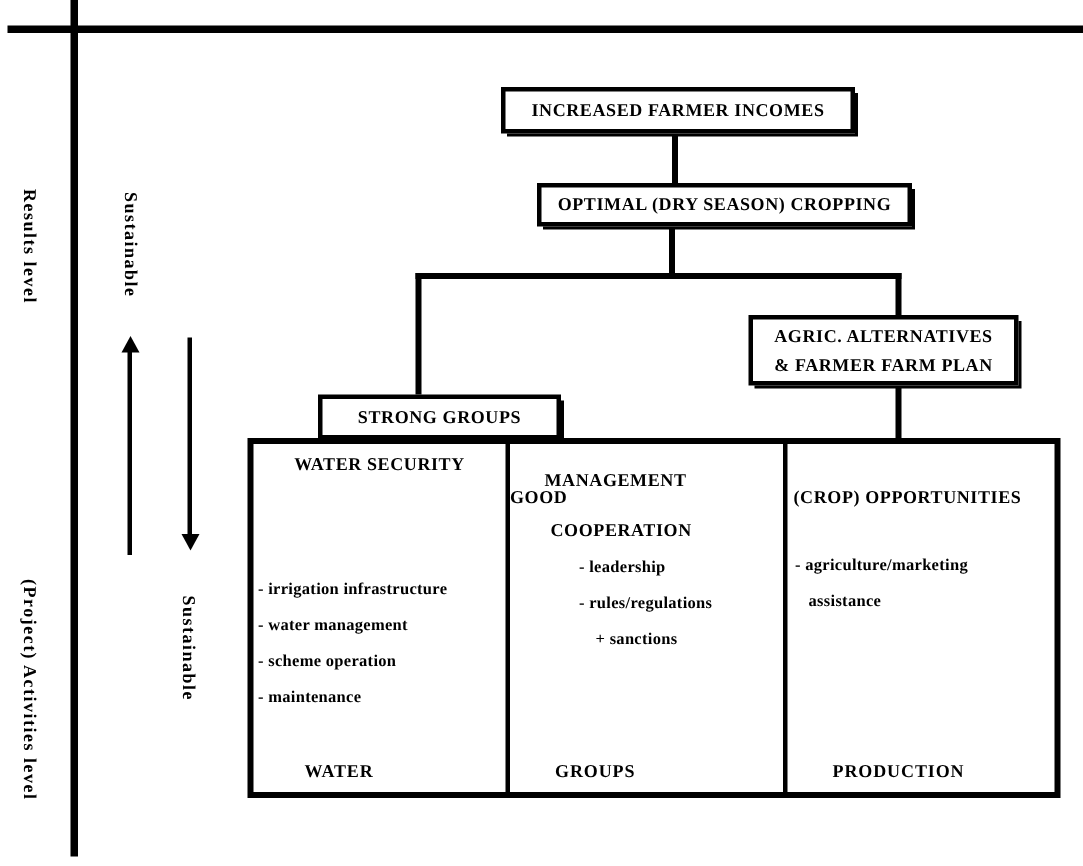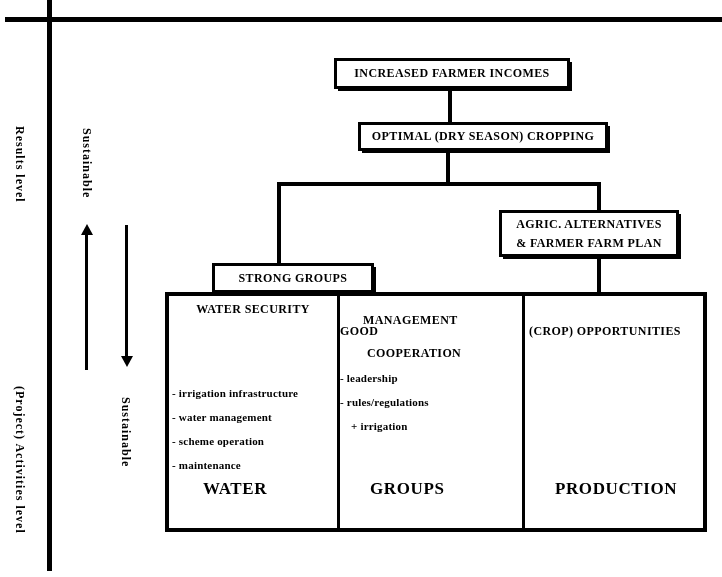--- a/index.html
+++ b/index.html
@@ -19,21 +19,21 @@
     font-weight:bold;font-size:12px;letter-spacing:.4px;text-align:center;
   }
   .node.twoline{flex-direction:column;justify-content:center;gap:4px;}
   .bigbox{
     position:absolute;left:165px;top:292px;width:542px;height:240px;
     background:#fff;border:4px solid #000;box-sizing:border-box;
   }
   .divider{position:absolute;top:0;width:3px;height:100%;background:#000;}
   .cell-text{position:absolute;font-weight:bold;white-space:nowrap;}
   .hdr{font-size:12px;letter-spacing:.4px;}
-  .ftr{font-size:17px;letter-spacing:.6px;}
+  .ftr{font-size:12px;letter-spacing:.6px;margin-top:28px;}
   .items{position:absolute;font-weight:bold;font-size:11px;letter-spacing:.2px;}
   .items > div{height:24px;line-height:14px;white-space:nowrap;}
   .tri-up{position:absolute;width:0;height:0;border-left:6px solid transparent;
     border-right:6px solid transparent;border-bottom:11px solid #000;}
   .tri-down{position:absolute;width:0;height:0;border-left:6px solid transparent;
     border-right:6px solid transparent;border-top:11px solid #000;}
 </style>
 </head>
 <body>
 
@@ -84,24 +84,28 @@
       <div>- irrigation infrastructure</div>
       <div>- water management</div>
       <div>- scheme operation</div>
       <div>- maintenance</div>
     </div>
     <div class="cell-text ftr" style="left:34px;top:183px;">WATER</div>
 
     <div class="cell-text hdr" style="left:194px;top:5px;margin-top:12px;">MANAGEMENT</div>
     <div class="cell-text hdr" style="left:171px;top:28px;">GOOD</div>
     <div class="cell-text hdr" style="left:198px;top:50px;">COOPERATION</div>
-    <div class="items" style="left:171px;top:75px;">
+    <div class="items" style="left:171px;top:75px;padding-left:46px;">
       <div>- leadership</div>
       <div>- rules/regulations</div>
-      <div style="padding-left:11px;">+ irrigation</div>
+      <div style="padding-left:11px;">+ sanctions</div>
     </div>
     <div class="cell-text ftr" style="left:201px;top:183px;">GROUPS</div>
 
     <div class="cell-text hdr" style="left:360px;top:28px;">(CROP) OPPORTUNITIES</div>
+    <div class="items" style="left:361px;top:74px;">
+      <div>- agriculture/marketing</div>
+      <div style="padding-left:9px;">assistance</div>
+    </div>
     <div class="cell-text ftr" style="left:386px;top:183px;">PRODUCTION</div>
   </div>
 
 </div>
 
 </body></html>

